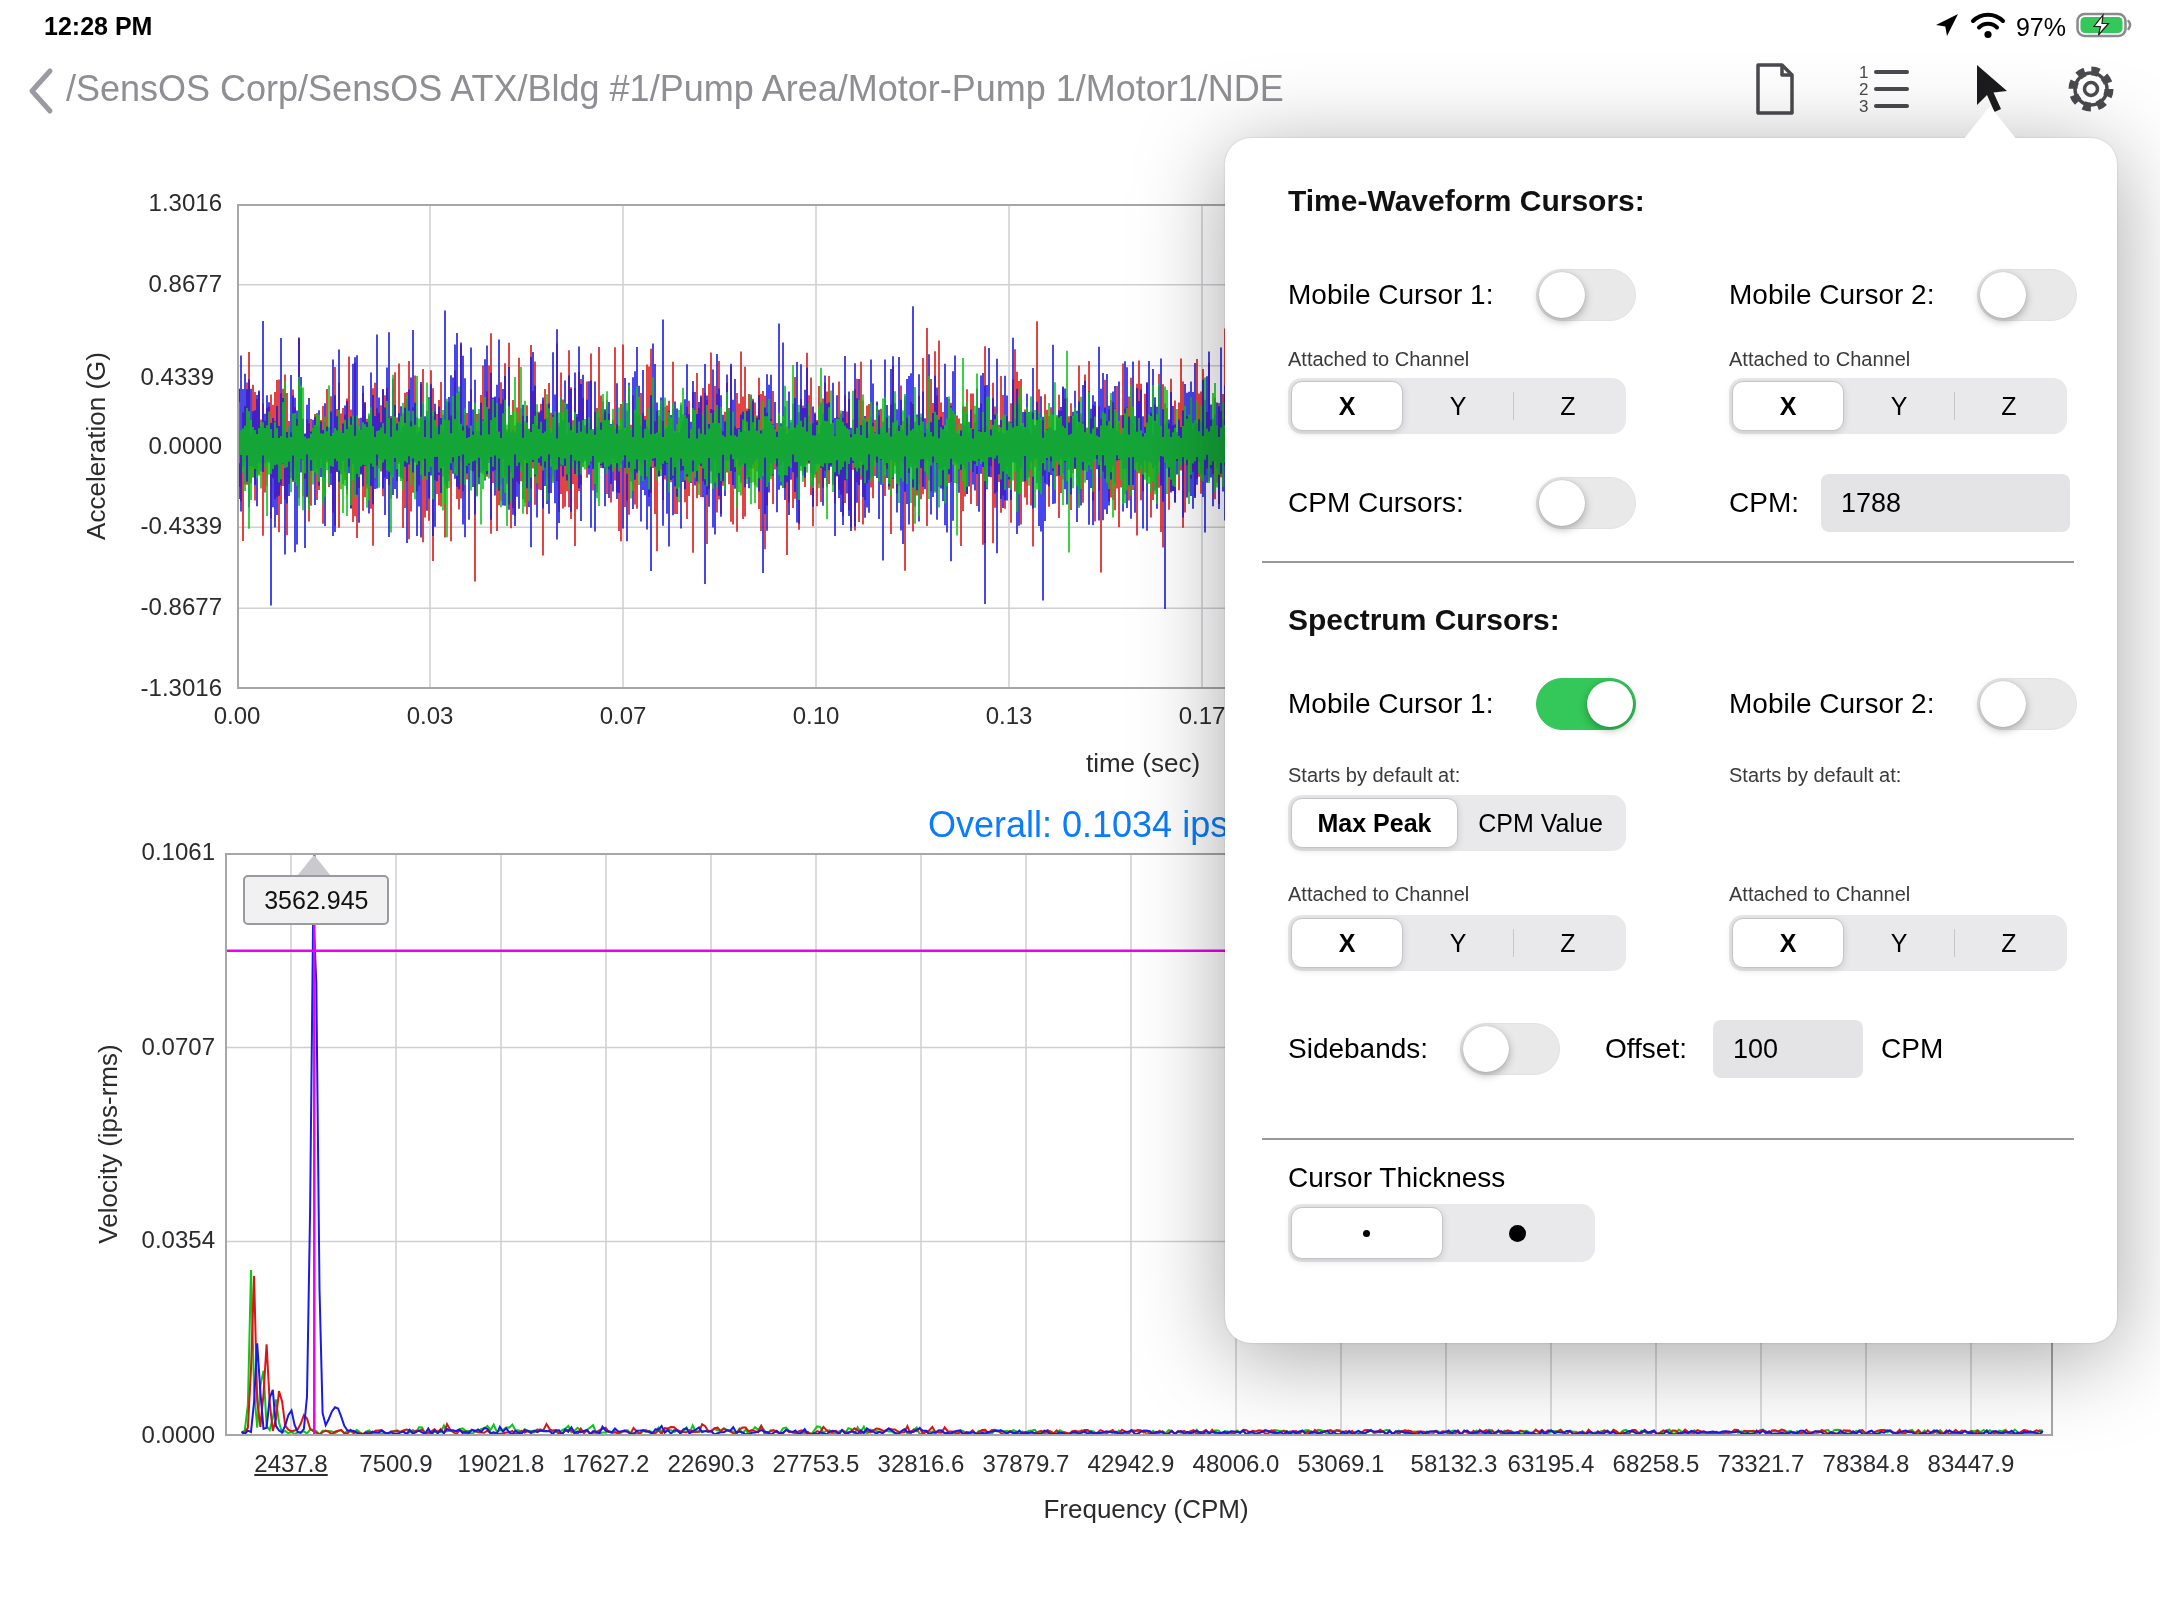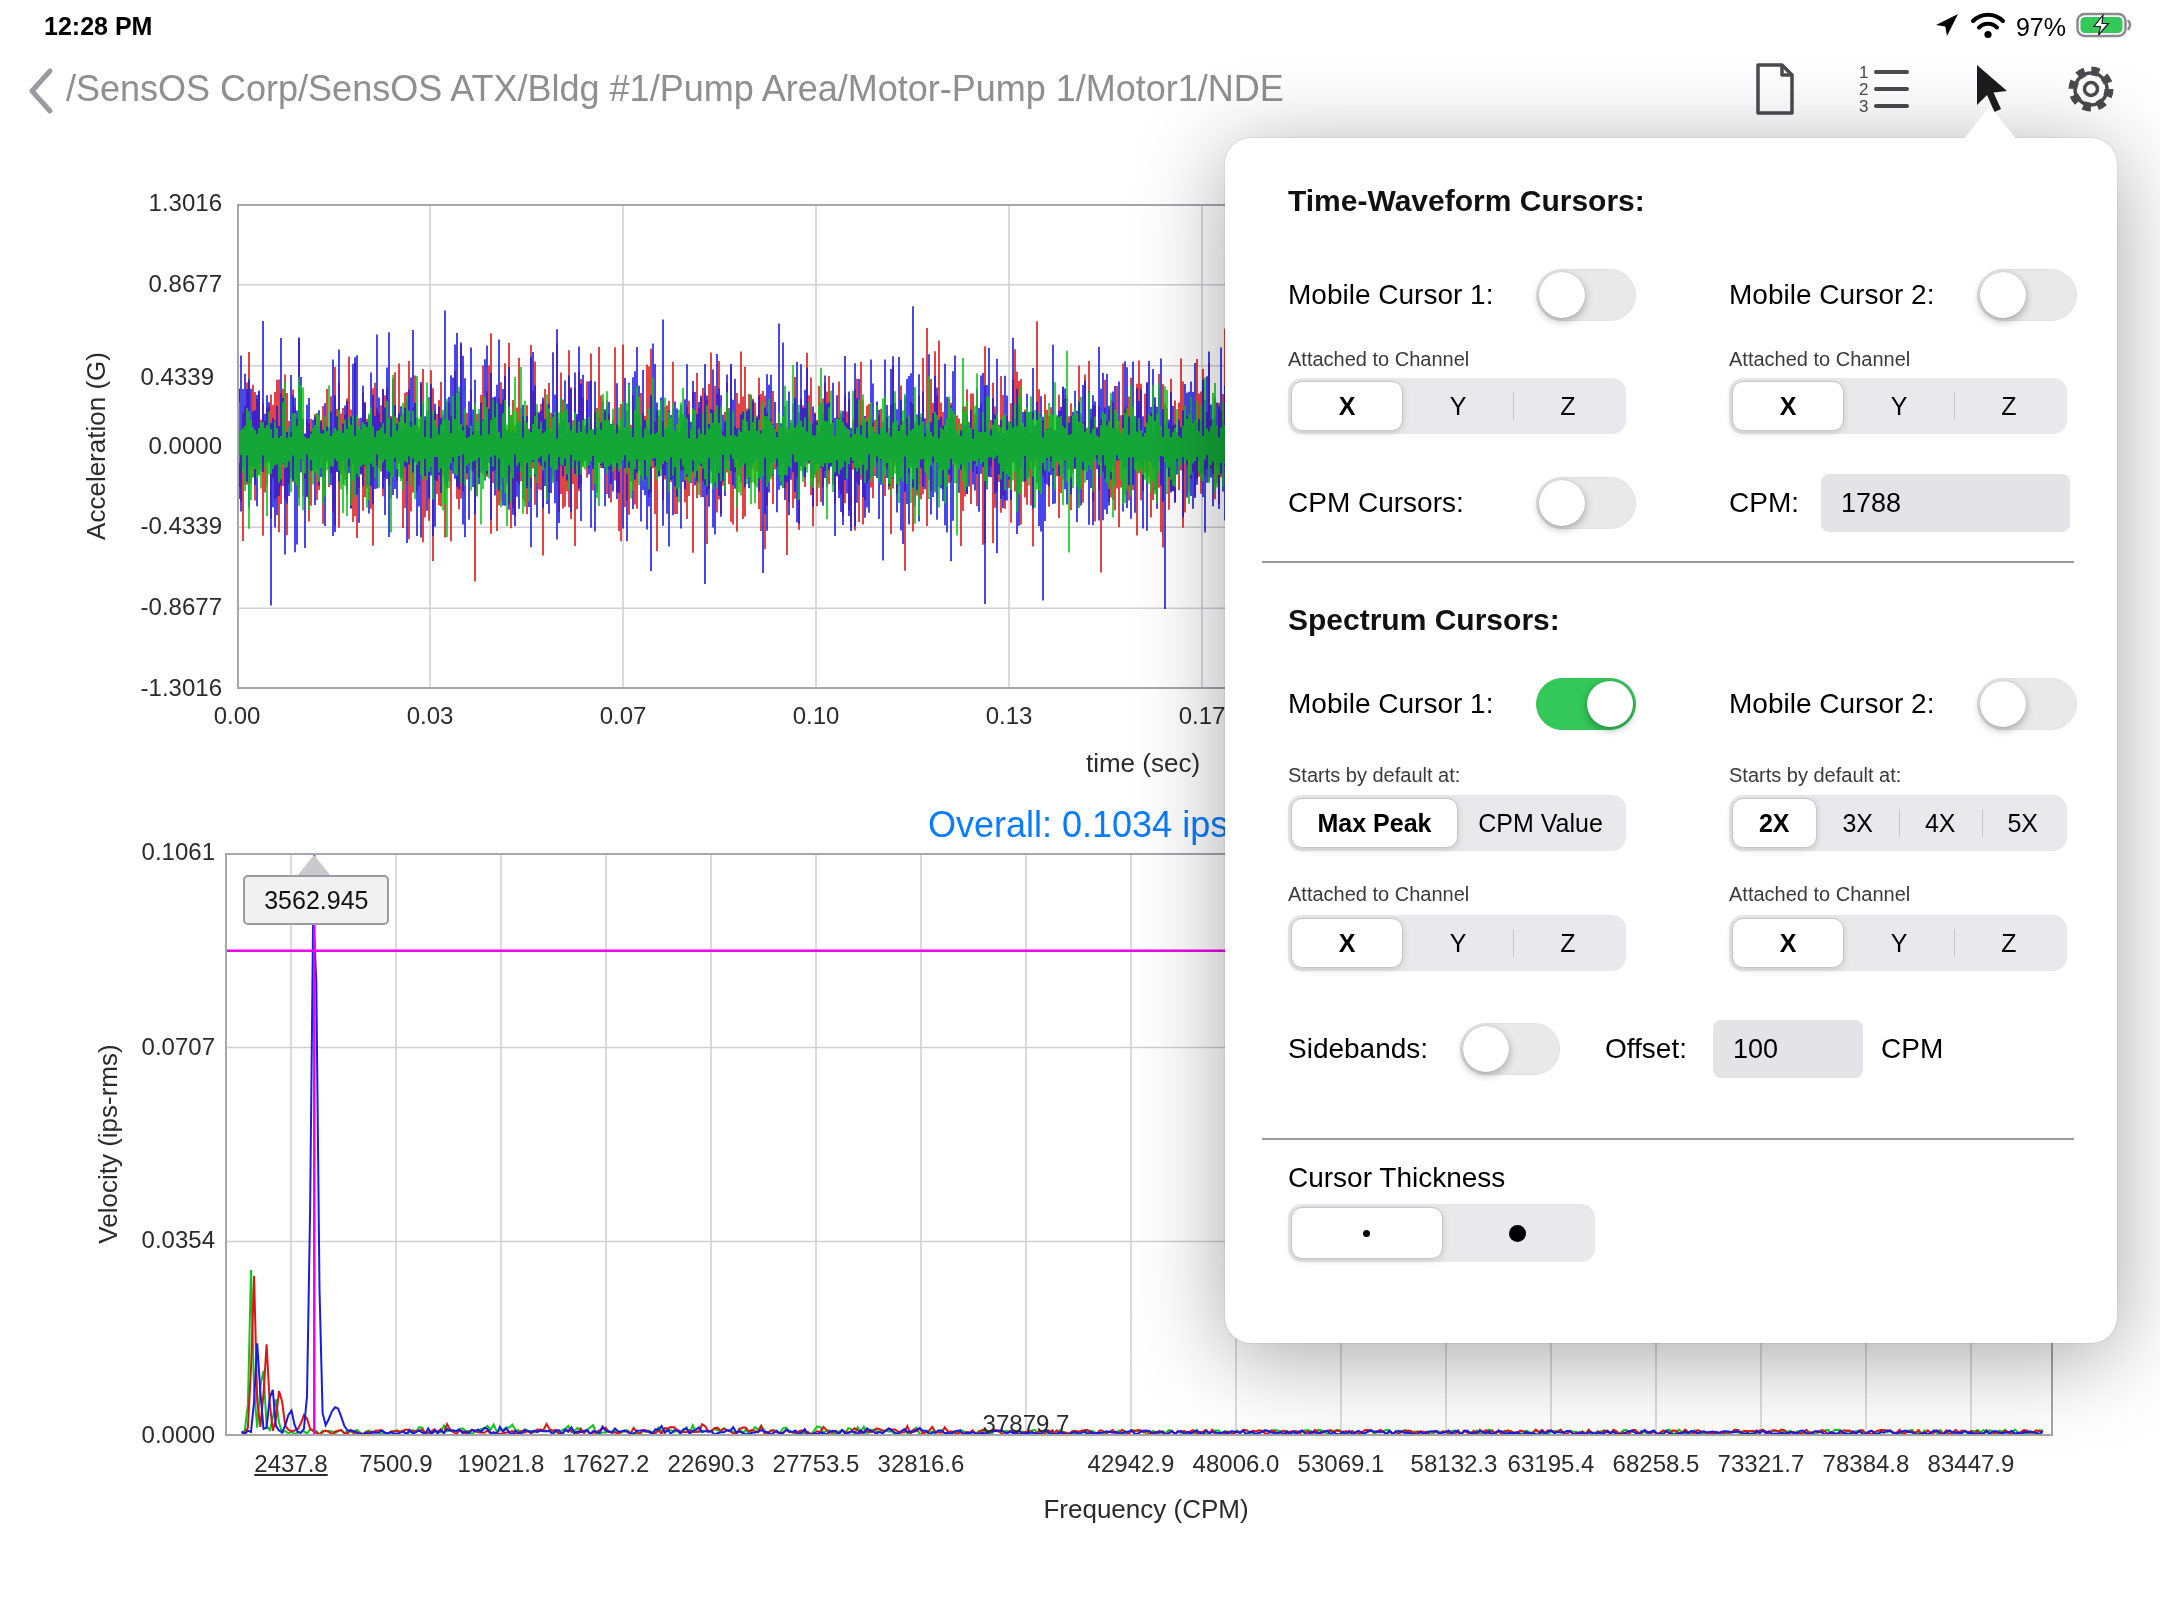--- a/index.html
+++ b/index.html
@@ -219,26 +219,20 @@
     <div class="toggle on" style="left:311px;top:540px"></div>
     <div class="pop-label" style="left:504px;top:550px">Mobile Cursor 2:</div>
     <div class="toggle" style="left:752px;top:540px"></div>
 
     <div class="pop-small" style="left:63px;top:626px">Starts by default at:</div>
     <div class="pop-small" style="left:504px;top:626px">Starts by default at:</div>
     <div class="seg" style="left:63px;top:657px;width:338px;height:56px">
         <div class="opt sel">Max Peak</div>
         <div class="opt">CPM Value</div>
       </div>
-    <div class="seg" style="left:504px;top:657px;width:338px;height:56px">
-        <div class="opt sel">2X</div>
-        <div class="opt">3X</div>
-        <div class="opt sep">4X</div>
-        <div class="opt sep">5X</div>
-      </div>
 
     <div class="pop-small" style="left:63px;top:745px">Attached to Channel</div>
     <div class="pop-small" style="left:504px;top:745px">Attached to Channel</div>
     <div class="seg" style="left:63px;top:777px;width:338px;height:56px">
         <div class="opt sel">X</div>
         <div class="opt">Y</div>
         <div class="opt sep">Z</div>
       </div>
     <div class="seg" style="left:504px;top:777px;width:338px;height:56px">
         <div class="opt sel">X</div>
@@ -281,21 +275,21 @@
     <div class="tick" style="left: 85px; top: 1032.52px; width: 130px; text-align: right;">0.0707</div>
     <div class="tick" style="left: 85px; top: 1226.48px; width: 130px; text-align: right;">0.0354</div>
     <div class="tick" style="left: 85px; top: 1421px; width: 130px; text-align: right;">0.0000</div>
     <div class="tick" style="left: 226px; top: 1450px; width: 130px; text-align: center; text-decoration: underline;">2437.8</div>
     <div class="tick" style="left: 331px; top: 1450px; width: 130px; text-align: center;">7500.9</div>
     <div class="tick" style="left: 436px; top: 1450px; width: 130px; text-align: center;">19021.8</div>
     <div class="tick" style="left: 541px; top: 1450px; width: 130px; text-align: center;">17627.2</div>
     <div class="tick" style="left: 646px; top: 1450px; width: 130px; text-align: center;">22690.3</div>
     <div class="tick" style="left: 751px; top: 1450px; width: 130px; text-align: center;">27753.5</div>
     <div class="tick" style="left: 856px; top: 1450px; width: 130px; text-align: center;">32816.6</div>
-    <div class="tick" style="left: 961px; top: 1410px; width: 130px; text-align: center;">37879.7</div>
+    <div class="tick" style="left: 961px; top: 1450px; width: 130px; text-align: center;">37879.7</div>
     <div class="tick" style="left: 1066px; top: 1450px; width: 130px; text-align: center;">42942.9</div>
     <div class="tick" style="left: 1171px; top: 1450px; width: 130px; text-align: center;">48006.0</div>
     <div class="tick" style="left: 1276px; top: 1450px; width: 130px; text-align: center;">53069.1</div>
     <div class="tick" style="left: 1381px; top: 1450px; width: 130px; text-align: center; padding-left: 8px;">58132.3</div>
     <div class="tick" style="left: 1486px; top: 1450px; width: 130px; text-align: center;">63195.4</div>
     <div class="tick" style="left: 1591px; top: 1450px; width: 130px; text-align: center;">68258.5</div>
     <div class="tick" style="left: 1696px; top: 1450px; width: 130px; text-align: center;">73321.7</div>
     <div class="tick" style="left: 1801px; top: 1450px; width: 130px; text-align: center;">78384.8</div>
     <div class="tick" style="left: 1906px; top: 1450px; width: 130px; text-align: center;">83447.9</div>
   </div>

